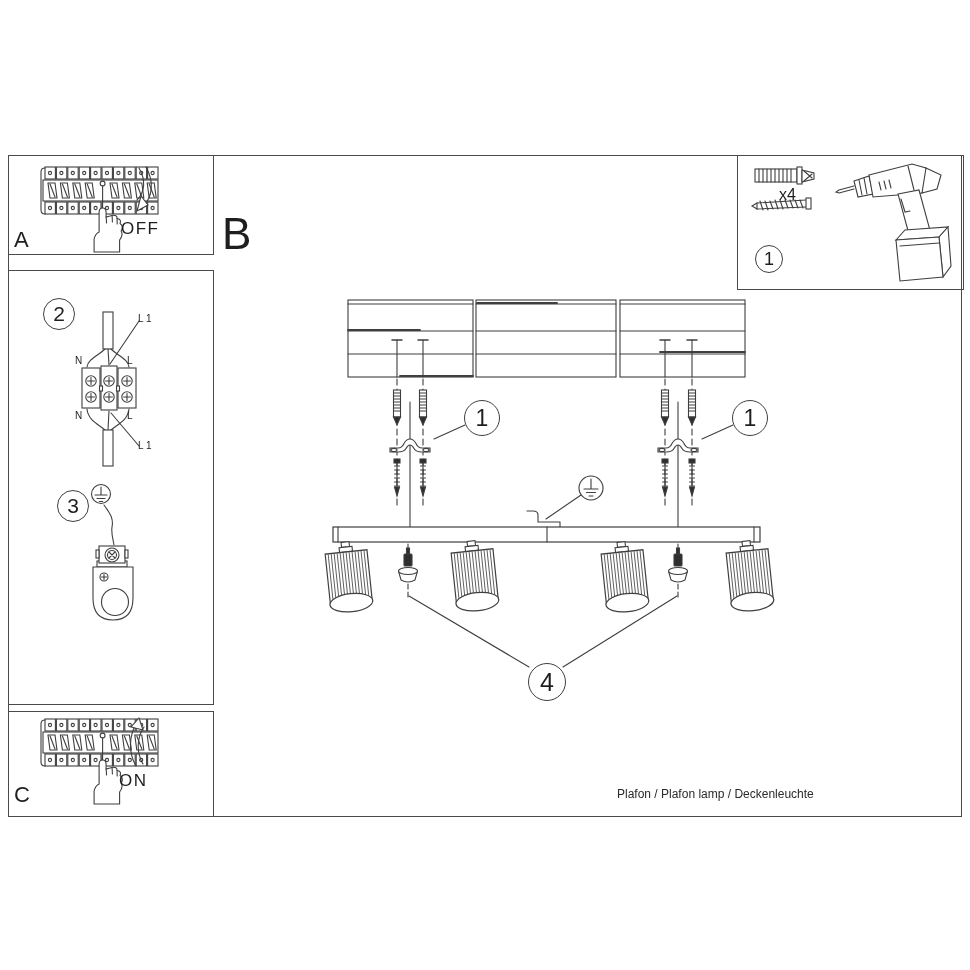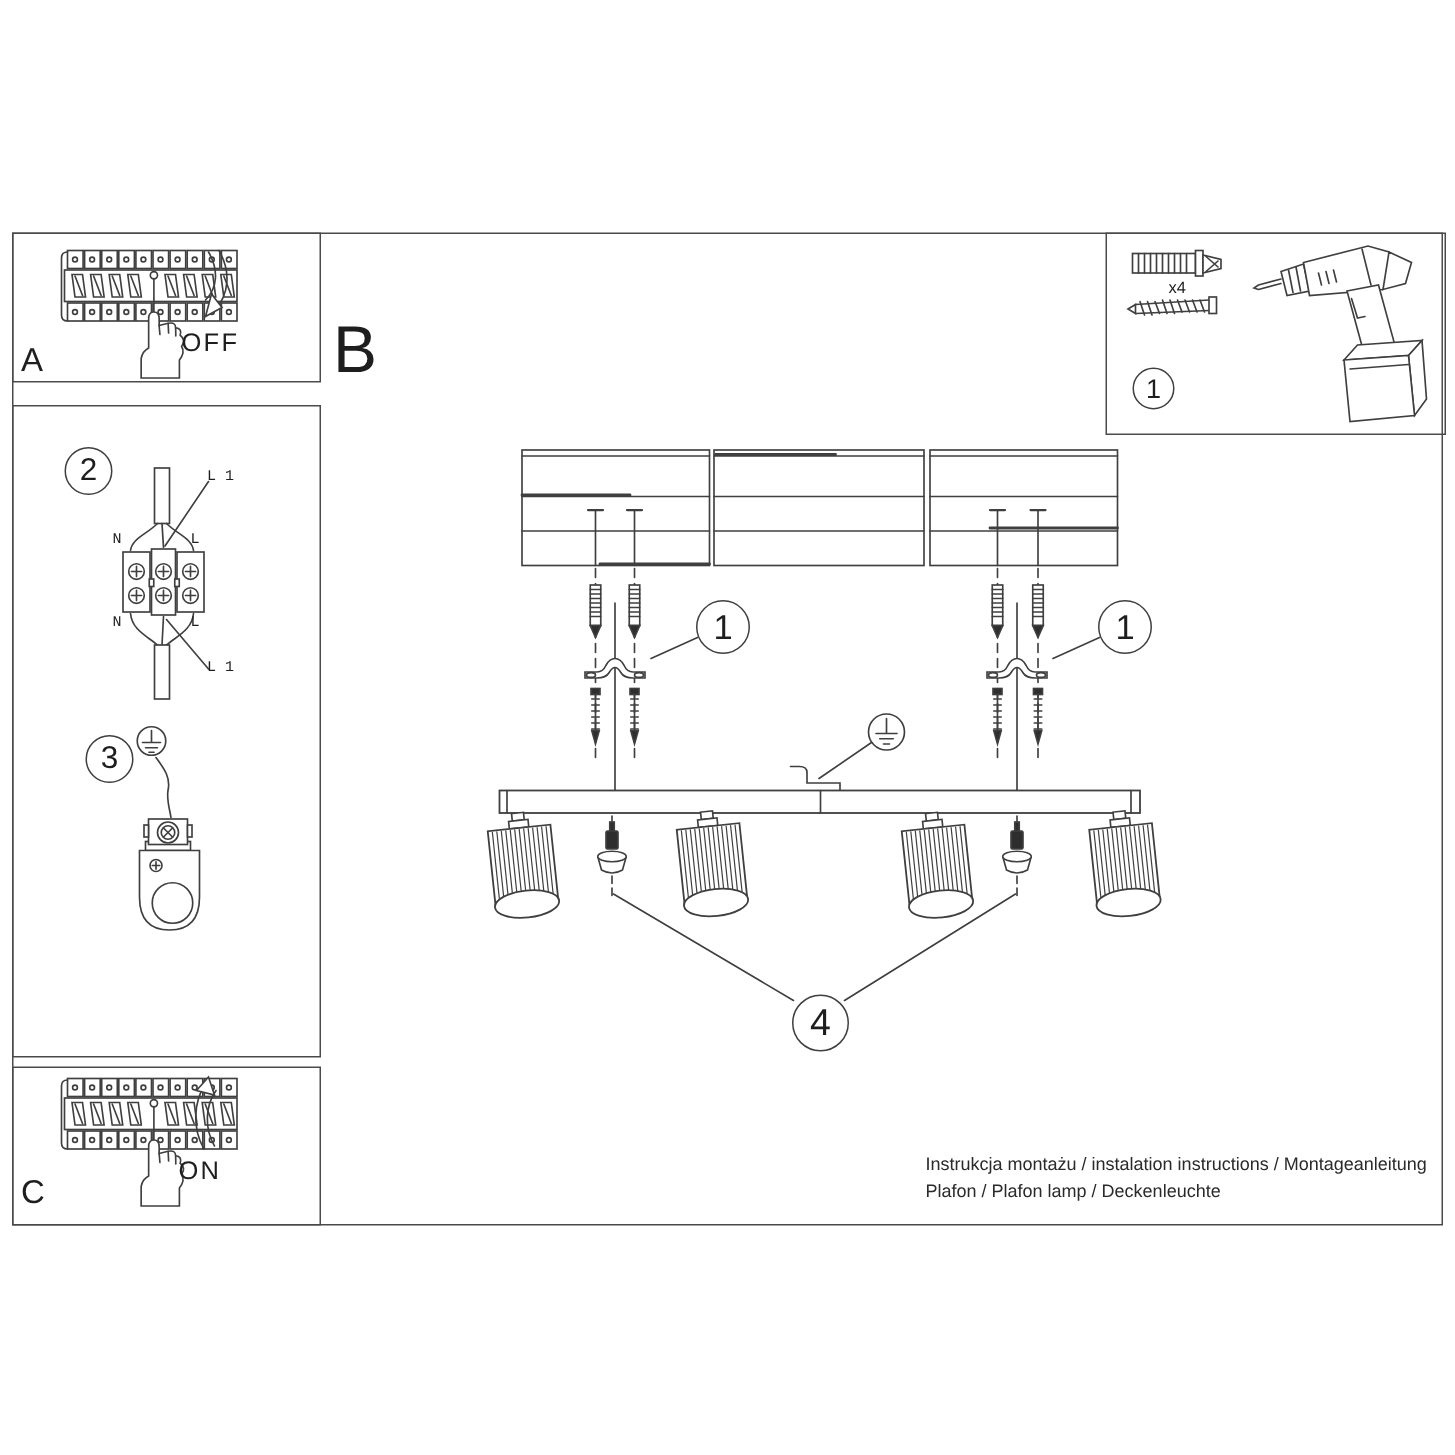--- a/index.html
+++ b/index.html
@@ -6,21 +6,21 @@
   #page{position:relative;width:970px;height:970px;background:#ffffff;
         font-family:"Liberation Sans",sans-serif;color:#1e1e1e;overflow:hidden;}
   .box{position:absolute;border:1px solid #4a4a4a;z-index:1;background:transparent;}
   #art{position:absolute;left:0;top:0;z-index:2;}
   .t{position:absolute;z-index:3;white-space:nowrap;line-height:1;color:#1e1e1e;}
   .badge{position:absolute;z-index:3;border:1.4px solid #3f3f3f;border-radius:50%;
          display:flex;align-items:center;justify-content:center;background:#fff;color:#1e1e1e;}
   .lab-letter{font-size:22px;}
   .lab-action{font-size:17px;letter-spacing:1.5px;}
   #label-b{font-size:44px;}
-  .wire-lab{font-size:10px;font-family:Liberation Mono, monospace;}
+  .wire-lab{font-size:10px;}
   .foot{font-size:12px;color:#2a2a2a;}
 </style>
 </head>
 <body>
 
 <div id="page">
 
   <div class="box" style="left:8px;top:155px;width:952px;height:660px;"></div>
   <div class="box" style="left:8px;top:155px;width:204px;height:98px;"></div>
   <div class="box" style="left:8px;top:270px;width:204px;height:433px;"></div>
@@ -285,34 +285,33 @@
       <use href="#capscrew" transform="translate(678,542)"></use>
     </g>
     <path d="M409,596 L529,667 M677,596 L563,667"></path>
   </svg>
 
   <div class="t lab-letter" style="left:14px;top:229px;">A</div>
   <div class="t lab-action" style="left:121px;top:220px;">OFF</div>
   <div class="t" id="label-b" style="left:222px;top:212px;">B</div>
 
   <div class="badge" style="left:755px;top:245px;width:26px;height:26px;font-size:18px;">1</div>
-  <div class="t" style="left:779px;top:187px;font-size:11px;">x4</div>
+  <div class="t" style="left:779px;top:187px;font-size:16px;">x4</div>
 
   <div class="badge" style="left:43px;top:298px;width:30px;height:30px;font-size:21px;">2</div>
   <div class="t wire-lab" style="left:75px;top:356px;">N</div>
   <div class="t wire-lab" style="left:127px;top:356px;">L</div>
   <div class="t wire-lab" style="left:138px;top:314px;">L 1</div>
   <div class="t wire-lab" style="left:75px;top:411px;">N</div>
   <div class="t wire-lab" style="left:127px;top:411px;">L</div>
   <div class="t wire-lab" style="left:138px;top:441px;">L 1</div>
 
   <div class="badge" style="left:57px;top:490px;width:30px;height:30px;font-size:21px;">3</div>
 
   <div class="badge" style="left:464px;top:400px;width:34px;height:34px;font-size:23px;">1</div>
   <div class="badge" style="left:732px;top:400px;width:34px;height:34px;font-size:23px;">1</div>
   <div class="badge" style="left:528px;top:663px;width:36px;height:36px;font-size:25px;">4</div>
 
   <div class="t lab-letter" style="left:14px;top:784px;">C</div>
   <div class="t lab-action" style="left:119px;top:772px;">ON</div>
 
-  <div class="t foot" style="left:617px;top:770px;">Instrukcja montażu / instalation instructions / Montageanleitung</div>
   <div class="t foot" style="left:617px;top:788px;">Plafon / Plafon lamp / Deckenleuchte</div>
 </div>
 
 </body></html>

